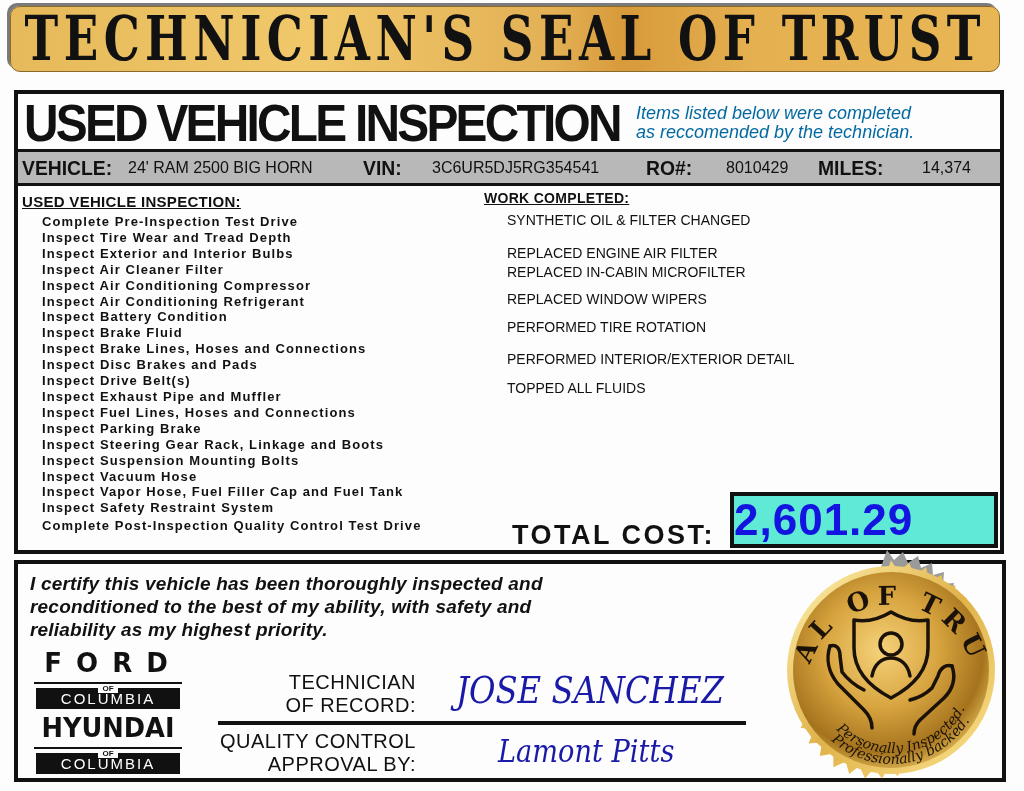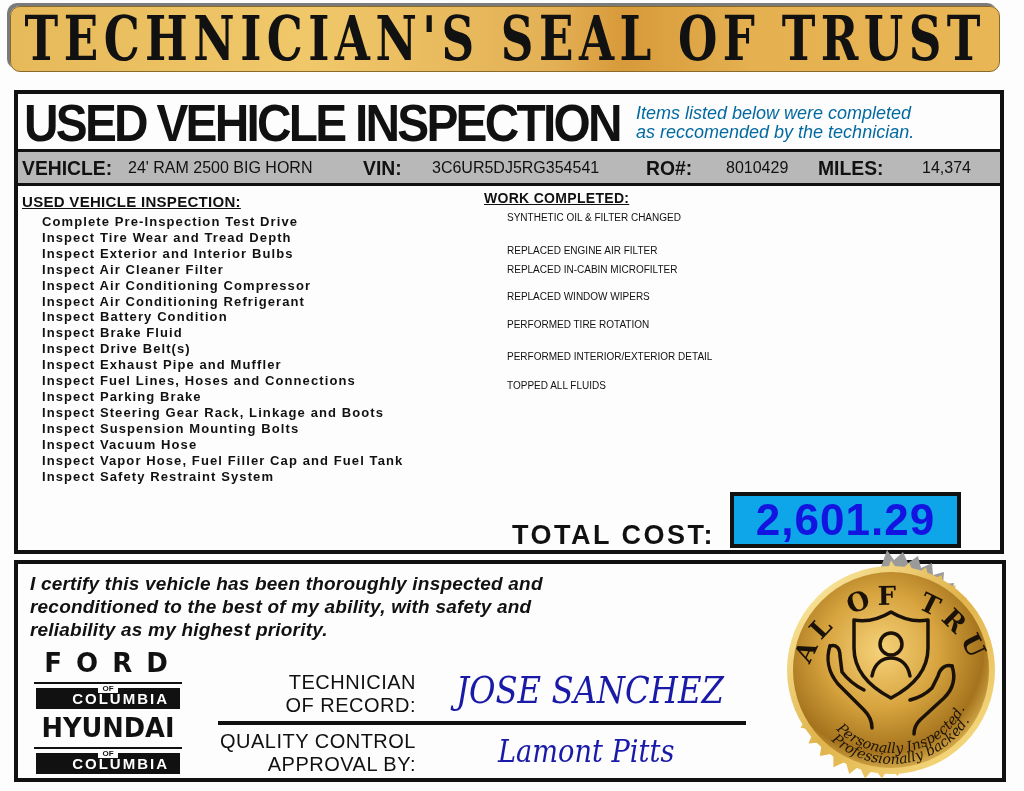--- a/index.html
+++ b/index.html
@@ -46,48 +46,48 @@
   .vlabel { font-weight: bold; font-size: 21px; transform: scaleX(0.92); transform-origin: left; }
   .vvalue { font-size: 16px; top: 7px !important; }
 
   .section-head {
     position: absolute; font-weight: bold; font-size: 15px; text-decoration: underline;
     letter-spacing: 0.3px;
   }
   .inspect-list { position: absolute; left: 24px; top: 120px; list-style: none; }
   .inspect-list li { font-weight: bold; font-size: 13px; letter-spacing: 1.1px; line-height: 15.9px; white-space: nowrap; }
   .work-list { position: absolute; left: 489px; top: 118px; list-style: none; }
-  .work-list li { font-size: 10px; white-space: nowrap; position: absolute; left: 0; }
+  .work-list li { font-size: 14px; white-space: nowrap; position: absolute; left: 0; }
 
   .total-label {
     position: absolute; left: 494px; top: 426px; font-weight: bold;
     font-size: 27px; letter-spacing: 2.5px;
   }
   .total-box {
-    position: absolute; left: 712px; top: 398px; width: 231px; height: 56px;
-    border: 4px solid #111; background: #0ea5e9;
-    display: flex; align-items: center; justify-content: center;
+    position: absolute; left: 712px; top: 398px; width: 268px; height: 56px;
+    border: 4px solid #111; background: #5eead4;
+    display: flex; align-items: center; justify-content: flex-start;
   }
   .total-value { color: #1414e0; font-weight: bold; font-size: 44px; letter-spacing: 1px; }
 
   
   .cert-box {
     position: absolute; left: 14px; top: 560px; width: 992px; height: 222px;
     border: 4px solid #111; background: #fdfdfd;
   }
   .cert-text {
     position: absolute; left: 12px; top: 8px; width: 720px;
     font-weight: bold; font-style: italic; font-size: 19px; line-height: 23px; letter-spacing: 0.2px;
   }
   .brand { position: absolute; left: 14px; width: 152px; text-align: center; }
   .brand-name { font-family: "DejaVu Sans", sans-serif; font-weight: bold; color: #111; line-height: 1; }
   .brand-of { position: relative; height: 10px; margin: 1px 0; }
   .brand-of::before { content: ""; position: absolute; left: 2px; right: 2px; top: 5px; border-top: 2px solid #111; }
   .brand-of span { position: relative; background: #fdfdfd; padding: 0 4px; font-size: 8px; font-weight: bold; }
-  .brand-bar { background: #111; color: #fff; font-weight: bold; font-size: 15px; letter-spacing: 2px; padding: 2px 11px; margin: 0 4px; text-align: right; }
+  .brand-bar { background: #111; color: #fff; font-weight: normal; font-size: 15px; letter-spacing: 2px; padding: 2px 11px; margin: 0 4px; }
 
   .sig-label { position: absolute; font-weight: normal; font-size: 20px; line-height: 23px; text-align: right; letter-spacing: 0.5px; }
   .sig-value { position: absolute; font-family: "DejaVu Serif", serif; font-style: italic; color: #1a1aa8; }
   .sig-rule { position: absolute; left: 200px; width: 528px; border-top: 4px solid #111; }
 
   .seal { position: absolute; left: 768px; top: 548px; width: 246px; height: 240px; }
 </style>
 </head>
 <body>
 
@@ -118,29 +118,32 @@
   <div class="section-head" style="left:4px; top:99px;">USED VEHICLE INSPECTION:</div>
   <ul class="inspect-list">
     <li>Complete Pre-Inspection Test Drive</li>
     <li>Inspect Tire Wear and Tread Depth</li>
     <li>Inspect Exterior and Interior Bulbs</li>
     <li>Inspect Air Cleaner Filter</li>
     <li>Inspect Air Conditioning Compressor</li>
     <li>Inspect Air Conditioning Refrigerant</li>
     <li>Inspect Battery Condition</li>
     <li>Inspect Brake Fluid</li>
+    <li>Inspect Brake Lines, Hoses and Connections</li>
+    <li>Inspect Disc Brakes and Pads</li>
     <li>Inspect Drive Belt(s)</li>
     <li>Inspect Exhaust Pipe and Muffler</li>
     <li>Inspect Fuel Lines, Hoses and Connections</li>
     <li>Inspect Parking Brake</li>
     <li>Inspect Steering Gear Rack, Linkage and Boots</li>
     <li>Inspect Suspension Mounting Bolts</li>
     <li>Inspect Vacuum Hose</li>
     <li>Inspect Vapor Hose, Fuel Filler Cap and Fuel Tank</li>
     <li>Inspect Safety Restraint System</li>
+    <li style="margin-top:2px">Complete Post-Inspection Quality Control Test Drive</li>
   </ul>
 
   <div class="section-head" style="left:466px; top:96px; font-size:14px;">WORK COMPLETED:</div>
   <ul class="work-list">
     <li style="top:0px">SYNTHETIC OIL &amp; FILTER CHANGED</li>
     <li style="top:33px">REPLACED ENGINE AIR FILTER</li>
     <li style="top:52px">REPLACED IN-CABIN MICROFILTER</li>
     <li style="top:79px">REPLACED WINDOW WIPERS</li>
     <li style="top:107px">PERFORMED TIRE ROTATION</li>
     <li style="top:139px">PERFORMED INTERIOR/EXTERIOR DETAIL</li>

